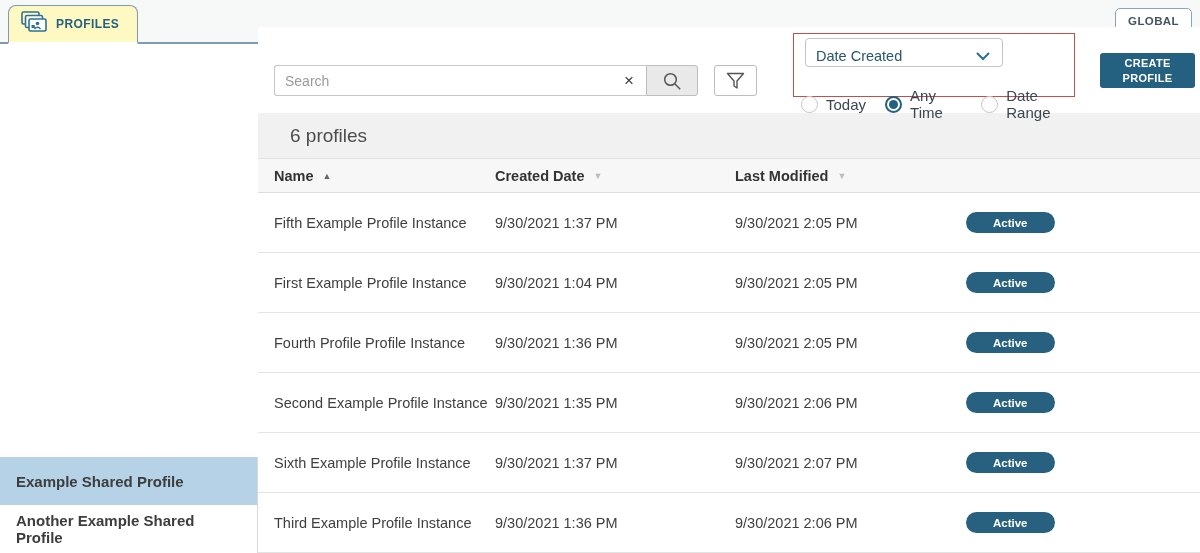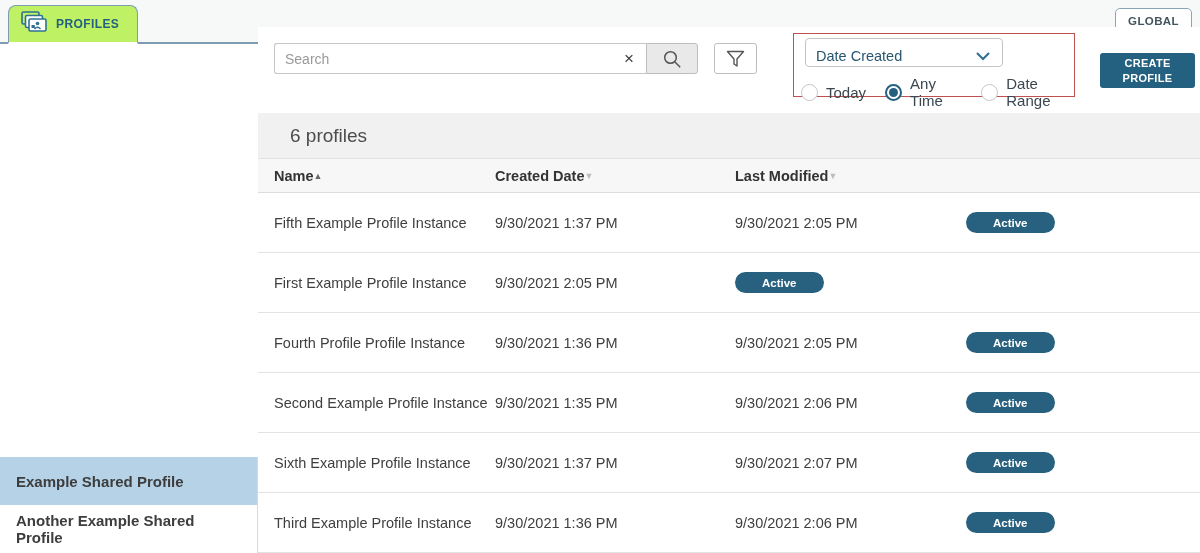--- a/index.html
+++ b/index.html
@@ -5,59 +5,59 @@
   * { margin:0; padding:0; box-sizing:border-box; }
   html,body { width:1200px; height:553px; overflow:hidden; background:#fff;
     font-family:"Liberation Sans", sans-serif; }
   .app { width:1200px; height:553px; display:flex; flex-direction:column; }
 
   
   .tabbar { position:relative; height:44px; background:#f7f8f8;
     border-bottom:2px solid #7e9cb0; display:flex; align-items:flex-end; flex:none; }
   .tab { position:relative; margin-left:8px; margin-bottom:-2px; z-index:2;
     height:39px; min-width:127px; padding:0 18px 0 12px;
-    background:#bef264; border:1px solid #7e9cb0; border-bottom:2px solid #fff;
+    background:#fef9c3; border:1px solid #7e9cb0; border-bottom:2px solid #fff;
     border-radius:8px 8px 0 0; display:flex; align-items:center; gap:9px; cursor:pointer; }
   .tab-label { font-size:12px; font-weight:700; letter-spacing:.4px; color:var(--accent); }
   .global-btn { position:absolute; right:8px; top:8px; height:26px; padding:0 12px;
     background:#fff; border:1px solid #8aa5b5; border-radius:5px;
     font-family:inherit; font-size:11.5px; font-weight:700; letter-spacing:.4px;
     color:#44545e; cursor:pointer; }
 
   
   .content { flex:1; display:flex; min-height:0;align-items:flex-end; }
   .sidebar { width:258px; flex:none; background:#fff; border-right:1px solid #d9d9d9; }
   .side-item { height:48px; display:flex; align-items:center; padding:0 16px;
     font-size:15px; font-weight:700; color:#3d3d3d; cursor:pointer; }
   .side-item.selected { background:var(--selected-bg); }
   .main { flex:1; min-width:0; display:flex; flex-direction:column; }
 
   
   .toolbar { position:relative; height:86px; flex:none; background:#fff; }
-  .search-group { position:absolute; left:16px; top:16px; display:flex; align-items:stretch; }
+  .search-group { position:absolute; left:16px; top:38px; display:flex; align-items:stretch; }
   .search-box { position:relative; width:372px; height:31px; }
   .search-input { width:100%; height:100%; border:1px solid #c6c6c6; border-right:none;
     border-radius:3px 0 0 3px; padding:0 34px 0 10px; font-family:inherit;
     font-size:14px; color:#444; outline:none; }
   .search-input::placeholder { color:#9a9a9a; }
   .clear-btn { position:absolute; right:4px; top:0; height:100%; width:26px;
     background:none; border:none; font-size:17px; color:#3c3c3c; cursor:pointer; }
   .search-btn { width:52px; height:31px; background:#e9e9e9; border:1px solid #bdbdbd;
     border-radius:0 3px 3px 0; display:flex; align-items:center; justify-content:center; cursor:pointer; }
   .filter-btn { width:43px; height:31px; margin-left:16px; background:#fff;
     border:1px solid #bdbdbd; border-radius:3px; display:flex; align-items:center;
     justify-content:center; cursor:pointer; }
 
   .date-filter { position:absolute; left:535px; top:6px; width:282px; height:64px;
     border:1px solid var(--highlight); padding:4px 0 0 11px; }
   .dropdown { width:198px; height:29px; border:1px solid #c4c4c4; border-radius:4px;
     background:#fff; display:flex; align-items:center; justify-content:space-between;
     padding:7px 12px 0 10px; cursor:pointer; }
   .dropdown-value { font-size:14.5px; color:#27566e; }
-  .radio-row { margin-top:8px; margin-left:-4px; display:flex; align-items:center; gap:19px; }
+  .radio-row { margin-top:20px; margin-left:-4px; display:flex; align-items:center; gap:19px; }
   .radio-option { display:flex; align-items:center; gap:8px; cursor:pointer; }
   .radio-circle { width:17px; height:17px; border-radius:50%; border:1px solid #c6c6c6;
     background:#fff; display:flex; align-items:center; justify-content:center; flex:none; }
   .radio-option.selected .radio-circle { border:2px solid var(--accent); }
   .radio-dot { width:9px; height:9px; border-radius:50%; background:transparent; }
   .radio-option.selected .radio-dot { background:var(--accent); }
   .radio-label { font-size:15px; color:#3a4750; }
 
   .create-btn { position:absolute; right:5px; top:26px; width:95px; height:35px;
     background:var(--accent); color:#fff; border:none; border-radius:3px;
@@ -65,21 +65,21 @@
     line-height:1.3; text-align:center; cursor:pointer; white-space:normal; }
 
   
   .summary-bar { height:46px; flex:none; background:#f1f1f1; border-bottom:1px solid #e2e2e2;
     display:flex; align-items:center; padding-left:32px;
     font-size:19px; color:#4c4c4c; }
   .table { flex:1; min-height:0; }
   .thead, .tr { display:grid; grid-template-columns:221px 240px 231px 1fr;
     padding-left:16px; align-items:center; }
   .thead { height:34px; background:#f7f7f7; border-bottom:1px solid #ddd; }
-  .th { display:flex; align-items:center; cursor:pointer; }
+  .th { display:flex; align-items:center; gap:9px; cursor:pointer; }
   .th-label { font-size:14.5px; font-weight:700; color:#333; }
   .sort-icon { font-size:9px; color:#bdbdbd; }
   .sort-icon.active { color:#666; }
   .tr { height:60px; background:#fff; border-bottom:1px solid #e3e3e3; cursor:pointer; }
   .td { font-size:14.5px; color:#3f3f3f; }
   .badge { display:inline-flex; align-items:center; justify-content:center;
     min-width:68px; height:21px; padding:0 27px; border-radius:11px;
     background:var(--badge-bg); color:#fff; font-size:11.5px; font-weight:700; }
 </style>
 </head>
@@ -197,20 +197,21 @@
             <div class="tr">
     <div class="td">Fifth Example Profile Instance</div>
     <div class="td">9/30/2021 1:37 PM</div>
     <div class="td">9/30/2021 2:05 PM</div>
     <div class="td">
       <span class="badge">Active</span>
     </div>
   </div>
             <div class="tr">
     <div class="td">First Example Profile Instance</div>
+    <div class="td">9/30/2021 1:04 PM</div>
     <div class="td">9/30/2021 2:05 PM</div>
     <div class="td">
       <span class="badge">Active</span>
     </div>
   </div>
             <div class="tr">
     <div class="td">Fourth Profile Profile Instance</div>
     <div class="td">9/30/2021 1:36 PM</div>
     <div class="td">9/30/2021 2:05 PM</div>
     <div class="td">

